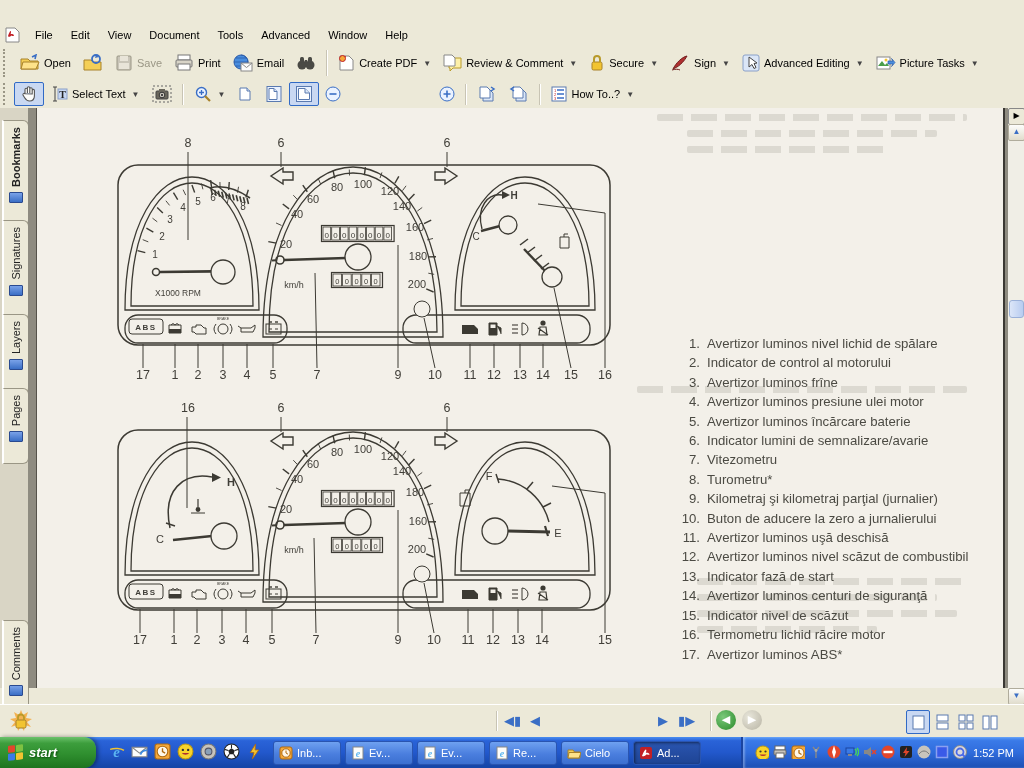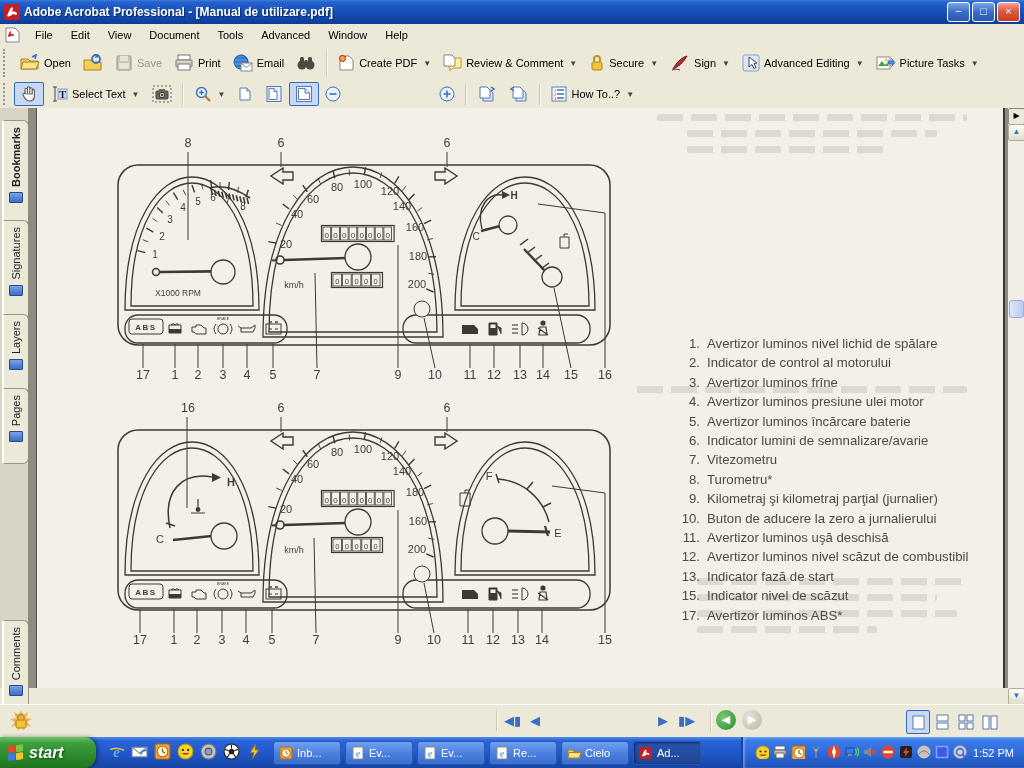--- a/index.html
+++ b/index.html
@@ -68,50 +68,40 @@
   .navarrow{color:#3a6ec5;font-size:13px;}
   #pagefield{position:absolute;left:552px;top:6px;width:96px;height:18px;border:1px solid #8a8878;background:#fff;text-align:center;font-size:11px;margin-top:32px;}
   .circlebtn{position:absolute;top:5px;width:20px;height:20px;border-radius:50%;color:#fff;text-align:center;line-height:19px;font-size:11px;}
   .layoutbtn{position:absolute;top:5px;width:22px;height:22px;border:1px solid transparent;border-radius:2px;display:flex;align-items:center;justify-content:center;}
   .layoutbtn.pressed{border:1px solid #316ac5;background:#c9d8f2;}
   
   #taskbar{position:absolute;left:0;top:737px;width:1024px;height:31px;
     background:linear-gradient(180deg,#4a8ef0 0%,#2a63d8 12%,#2258cc 50%,#1646a8 95%);display:flex;align-items:center;}
   #startbtn{height:31px;width:96px;border-radius:0 12px 12px 0;display:flex;align-items:center;gap:5px;padding-left:8px;box-sizing:border-box;
     background:linear-gradient(180deg,#6cc26c 0%,#3d9e3d 20%,#2f8f2f 55%,#1e741e 100%);
-    color:#fff;font-weight:bold;font-style:italic;font-size:16px;text-shadow:1px 1px 2px #0a4a0a;box-shadow:2px 0 4px rgba(0,0,0,.4);}
+    color:#fff;font-weight:bold;font-style:italic;font-size:13px;text-shadow:1px 1px 2px #0a4a0a;box-shadow:2px 0 4px rgba(0,0,0,.4);}
   .winflag{width:16px;height:16px;display:grid;grid-template-columns:7px 7px;grid-template-rows:7px 7px;gap:1px;transform:skewY(-6deg);}
   .winflag i{border-radius:1px;}
   #quicklaunch{display:flex;align-items:center;gap:6px;margin:0 8px 0 12px;}
   .qlicon{width:17px;height:17px;}
   .taskbtn{height:24px;width:68px;margin:0 2px;border-radius:3px;display:flex;align-items:center;gap:4px;padding:0 5px;box-sizing:border-box;
     background:linear-gradient(180deg,#6fa1f0,#4a7ede 55%,#3b6fd0);border:1px solid #2a55b0;color:#fff;font-size:11px;white-space:nowrap;overflow:hidden;}
   .taskbtn.active{background:linear-gradient(180deg,#2a55b0,#1e4494);box-shadow:inset 1px 1px 3px rgba(0,0,0,.5);}
   .taskbtn .ticn{width:14px;height:14px;flex:none;}
   #tray{margin-left:auto;height:31px;display:flex;align-items:center;padding:0 10px 0 12px;
     background:linear-gradient(180deg,#5a9cf8 0%,#3a7ae8 12%,#2f6cdc 50%,#1e52b8 95%);
     border-left:2px solid #1a44a0;box-shadow:inset 2px 0 2px rgba(255,255,255,.3);}
   #traytime{color:#fff;font-size:11px;margin-left:6px;}
   .tricon{width:14px;height:14px;flex:none;}
 </style>
 </head>
 <body>
 
 <div id="screen">
 
-  <div id="titlebar">
-    <svg class="ticon" viewBox="0 0 16 16">
-      <rect x="0" y="0" width="16" height="16" rx="2" fill="#c22026"></rect>
-      <path d="M3 12 C5 7 7 3 8 3 C9 3 9 6 8 8 C10 7 13 8 13 10 C13 11 11 11 9 10 C7 12 4 13 3 12 Z" fill="#fff"></path>
-    </svg>
-    <span class="ttext">Adobe Acrobat Professional - [Manual de utilizare.pdf]</span>
-    <span class="winbtn">−</span>
-    <span class="winbtn">□</span>
-    <span class="winbtn close">×</span>
-  </div>
 
   <div id="menubar">
     <svg class="docicon" viewBox="0 0 15 16">
       <path d="M1 1 H10 L14 5 V15 H1 Z" fill="#fff" stroke="#888"></path>
       <path d="M3 9 C4 6 5 4 5.6 4 C6.2 4 6.1 6 5.5 7.3 C6.8 6.8 9 7.4 9 8.6 C9 9.3 7.6 9.2 6.4 8.5 C5.2 9.8 3.6 10.5 3 9 Z" fill="#c22026"></path>
     </svg>
     <span id="menu-items"><span class="mitem">File</span><span class="mitem">Edit</span><span class="mitem">View</span><span class="mitem">Document</span><span class="mitem">Tools</span><span class="mitem">Advanced</span><span class="mitem">Window</span><span class="mitem">Help</span></span>
   </div>
 
   <div id="toolbar1" class="toolbar">
@@ -407,22 +397,30 @@
         </div>
         <div class="lrow just">
           <span class="ln">12.</span>
           <span class="lt">Avertizor luminos nivel scăzut de combustibil</span>
         </div>
         <div class="lrow">
           <span class="ln">13.</span>
           <span class="lt">Indicator fază de start</span>
         </div>
         <div class="lrow">
+          <span class="ln">14.</span>
+          <span class="lt">Avertizor luminos centuri de siguranţă</span>
+        </div>
+        <div class="lrow">
           <span class="ln">15.</span>
           <span class="lt">Indicator nivel de scăzut</span>
+        </div>
+        <div class="lrow">
+          <span class="ln">16.</span>
+          <span class="lt">Termometru lichid răcire motor</span>
         </div>
         <div class="lrow">
           <span class="ln">17.</span>
           <span class="lt">Avertizor luminos ABS*</span>
         </div>
       </div>
 
     <svg id="cluster-top" class="cluster" style="left:72px;top:17px;" width="512" height="258" viewBox="0 0 512 258">
         <rect x="18" y="40" width="492" height="180" rx="20" fill="none" stroke="#3c3a33" stroke-width="1.5"></rect>
         <path d="M 193 47 L 183 47 L 183 43 L 171 51 L 183 59 L 183 55 L 193 55 Z" fill="none" stroke="#3c3a33" stroke-width="1.4"></path>

